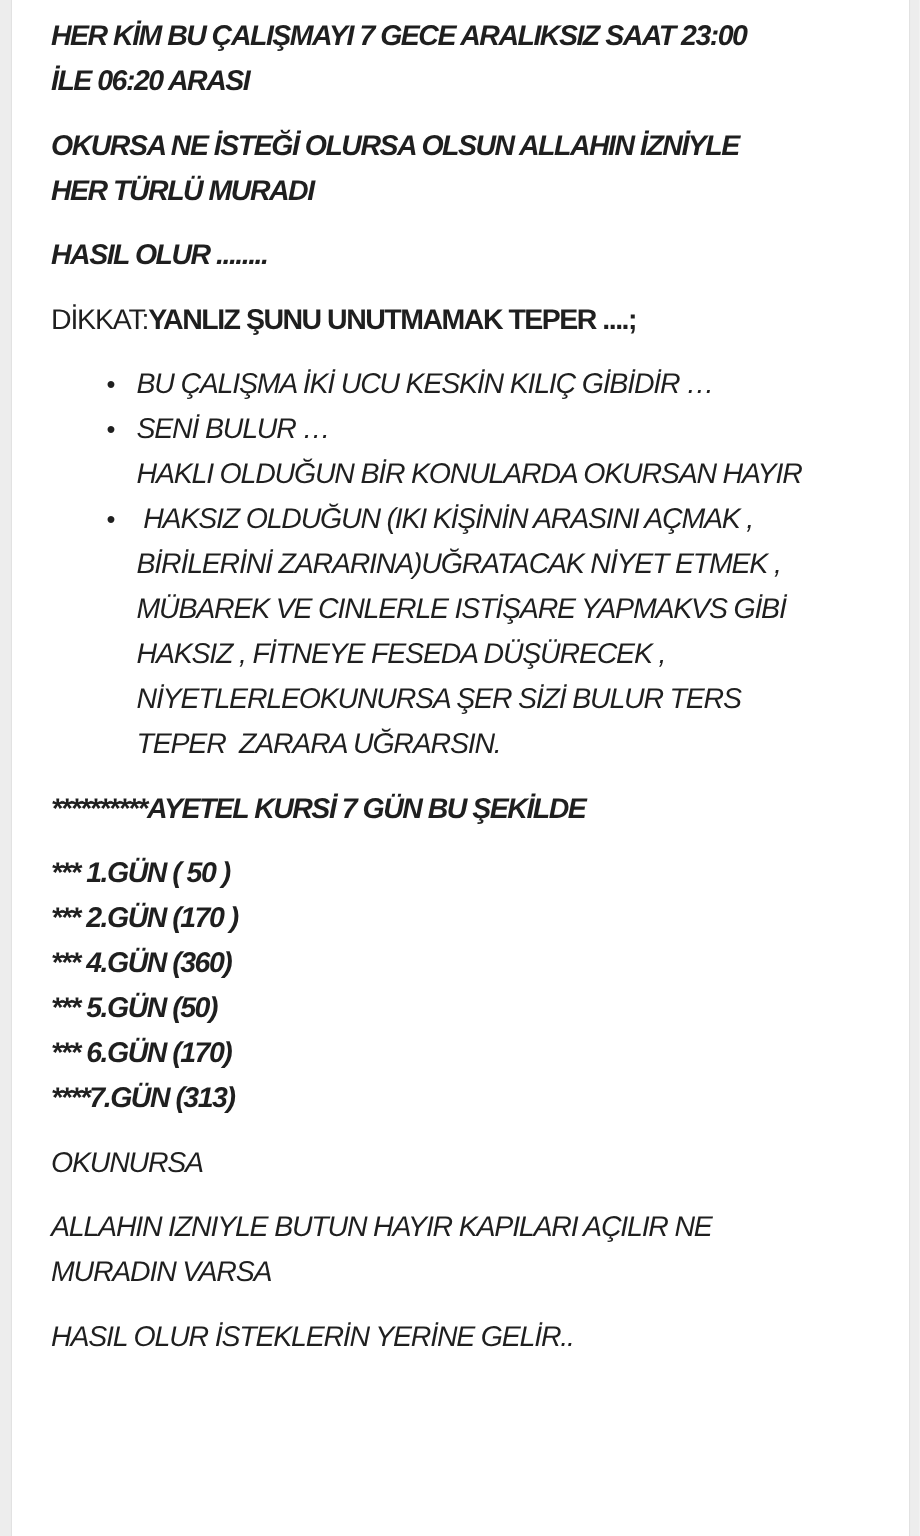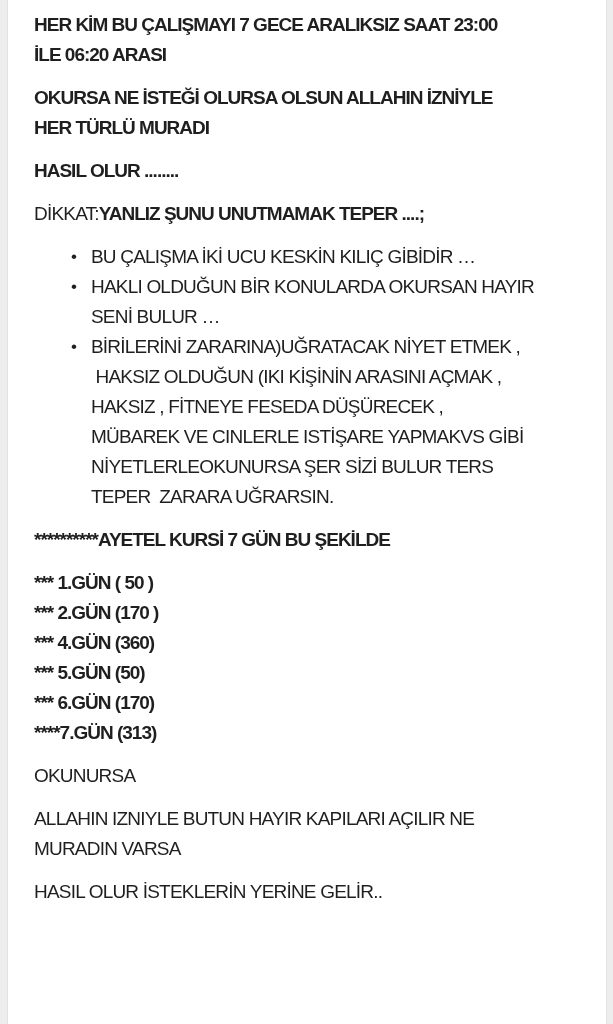--- a/index.html
+++ b/index.html
@@ -31,20 +31,21 @@
   .b {
     font-weight: bold;
     letter-spacing: -1px;
   }
   .r {
     font-weight: normal;
     letter-spacing: -0.8px;
   }
   .ln {
     white-space: pre;
+    font-style: italic;
   }
   .bullet-list {
     margin: 0 0 13px 0;
   }
   .bullet {
     display: flex;
     padding-left: 37px;
     font-size: 19px;
     line-height: 30px;
   }
@@ -84,31 +85,31 @@
   <div class="bullet-list">
     <div class="bullet r">
       <span class="bullet-marker">•</span>
       <div class="bullet-text">
           <div class="ln">BU ÇALIŞMA İKİ UCU KESKİN KILIÇ GİBİDİR …</div>
         </div>
     </div>
     <div class="bullet r">
       <span class="bullet-marker">•</span>
       <div class="bullet-text">
+          <div class="ln">SENİ BULUR …</div>
           <div class="ln">HAKLI OLDUĞUN BİR KONULARDA OKURSAN HAYIR</div>
-          <div class="ln">SENİ BULUR …</div>
         </div>
     </div>
     <div class="bullet r">
       <span class="bullet-marker">•</span>
       <div class="bullet-text">
+          <div class="ln"> HAKSIZ OLDUĞUN (IKI KİŞİNİN ARASINI AÇMAK ,</div>
           <div class="ln">BİRİLERİNİ ZARARINA)UĞRATACAK NİYET ETMEK ,</div>
-          <div class="ln"> HAKSIZ OLDUĞUN (IKI KİŞİNİN ARASINI AÇMAK ,</div>
+          <div class="ln">MÜBAREK VE CINLERLE ISTİŞARE YAPMAKVS GİBİ</div>
           <div class="ln">HAKSIZ , FİTNEYE FESEDA DÜŞÜRECEK ,</div>
-          <div class="ln">MÜBAREK VE CINLERLE ISTİŞARE YAPMAKVS GİBİ</div>
           <div class="ln">NİYETLERLEOKUNURSA ŞER SİZİ BULUR TERS</div>
           <div class="ln">TEPER  ZARARA UĞRARSIN.</div>
         </div>
     </div>
   </div>
 
   <div class="para b">
       <div class="ln">**********AYETEL KURSİ 7 GÜN BU ŞEKİLDE</div>
     </div>
 

